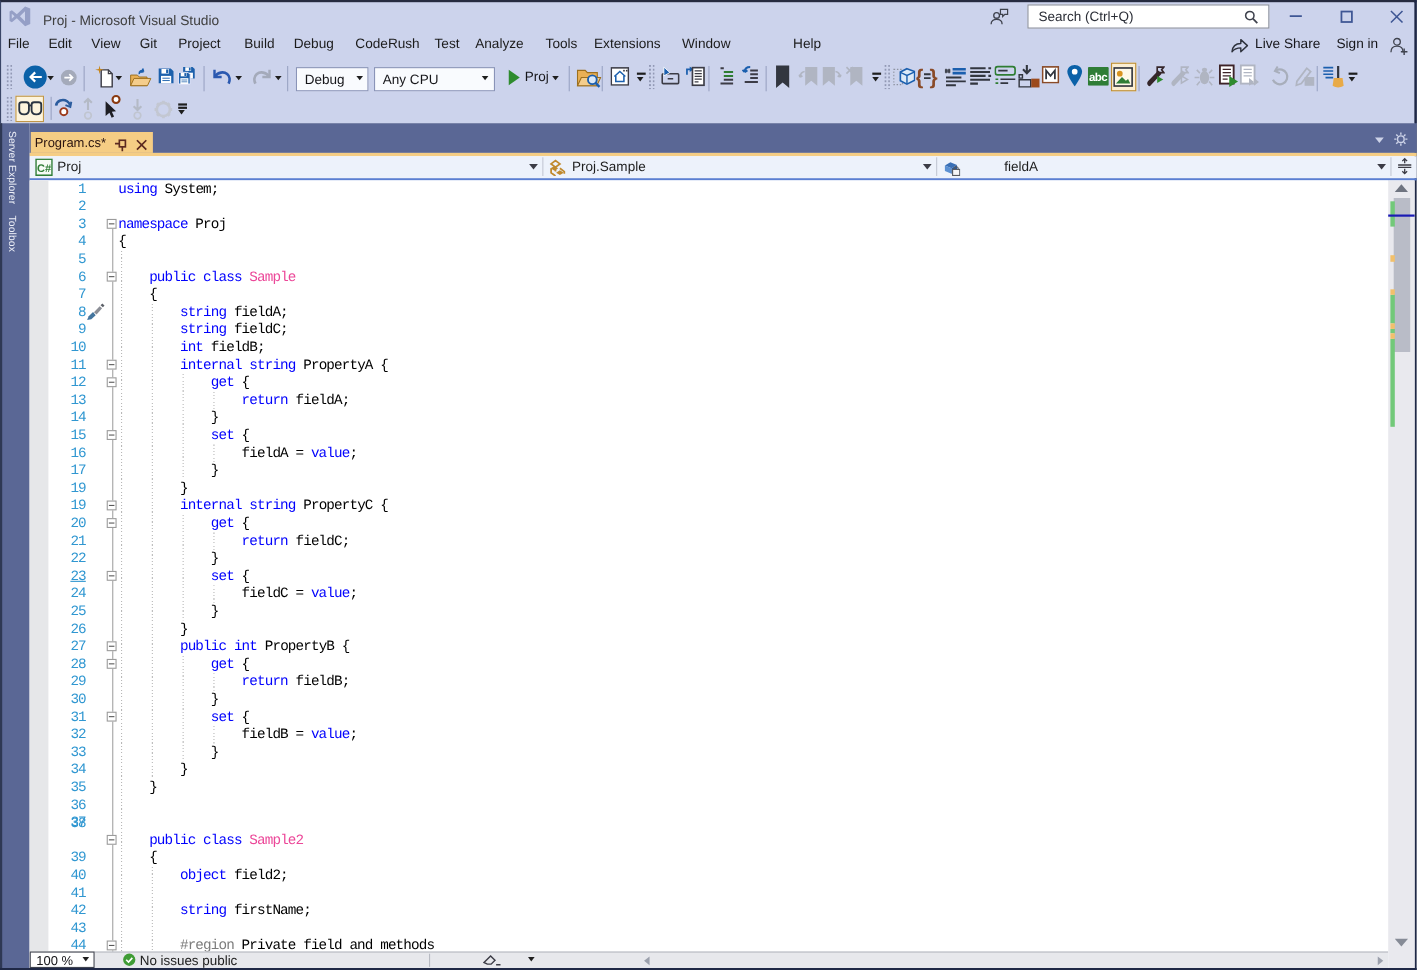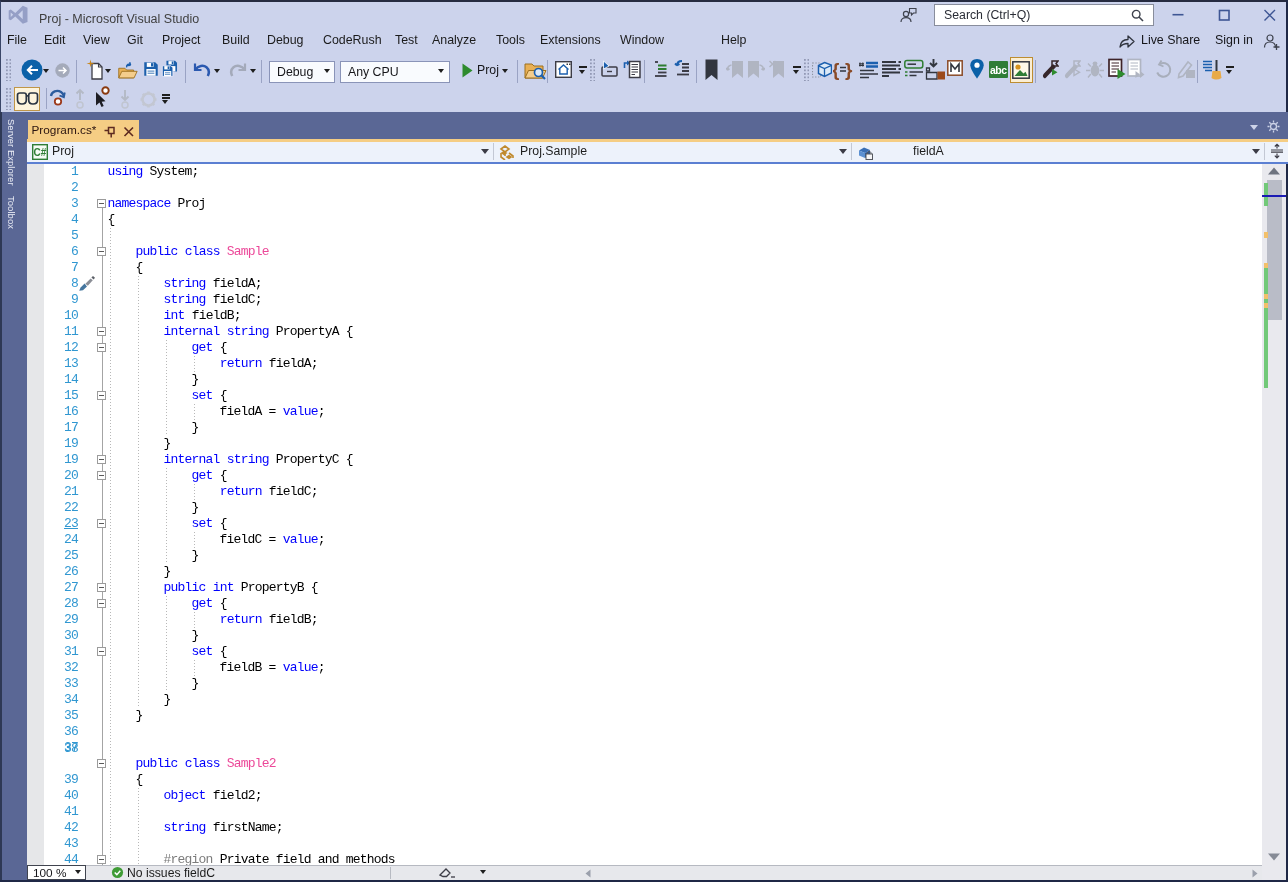--- a/index.html
+++ b/index.html
@@ -168,21 +168,21 @@
 <div class="abs guide" style="left:166.4px;top:467.5px;height:96.0px;"></div>
 <div class="abs guide" style="left:166.4px;top:595.5px;height:96.0px;"></div>
 <div class="abs guide" style="left:194.4px;top:355.5px;height:16.0px;"></div>
 <div class="abs guide" style="left:194.4px;top:403.5px;height:16.0px;"></div>
 <div class="abs guide" style="left:194.4px;top:483.5px;height:16.0px;"></div>
 <div class="abs guide" style="left:194.4px;top:531.5px;height:16.0px;"></div>
 <div class="abs guide" style="left:194.4px;top:611.5px;height:16.0px;"></div>
 <div class="abs guide" style="left:194.4px;top:659.5px;height:16.0px;"></div>
 <div id="bottomrow" class="abs"></div>
 <div id="zoombox" class="abs">100 %</div>
-<div id="noissues" class="abs">No issues fieldC</div>
+<div id="noissues" class="abs">No issues public</div>
 <div class="abs menuitem" style="left:7px;">File</div>
 <div class="abs menuitem" style="left:44px;">Edit</div>
 <div class="abs menuitem" style="left:83px;">View</div>
 <div class="abs menuitem" style="left:127px;">Git</div>
 <div class="abs menuitem" style="left:162px;">Project</div>
 <div class="abs menuitem" style="left:222px;">Build</div>
 <div class="abs menuitem" style="left:267px;">Debug</div>
 <div class="abs menuitem" style="left:323px;">CodeRush</div>
 <div class="abs menuitem" style="left:395px;">Test</div>
 <div class="abs menuitem" style="left:432px;">Analyze</div>

